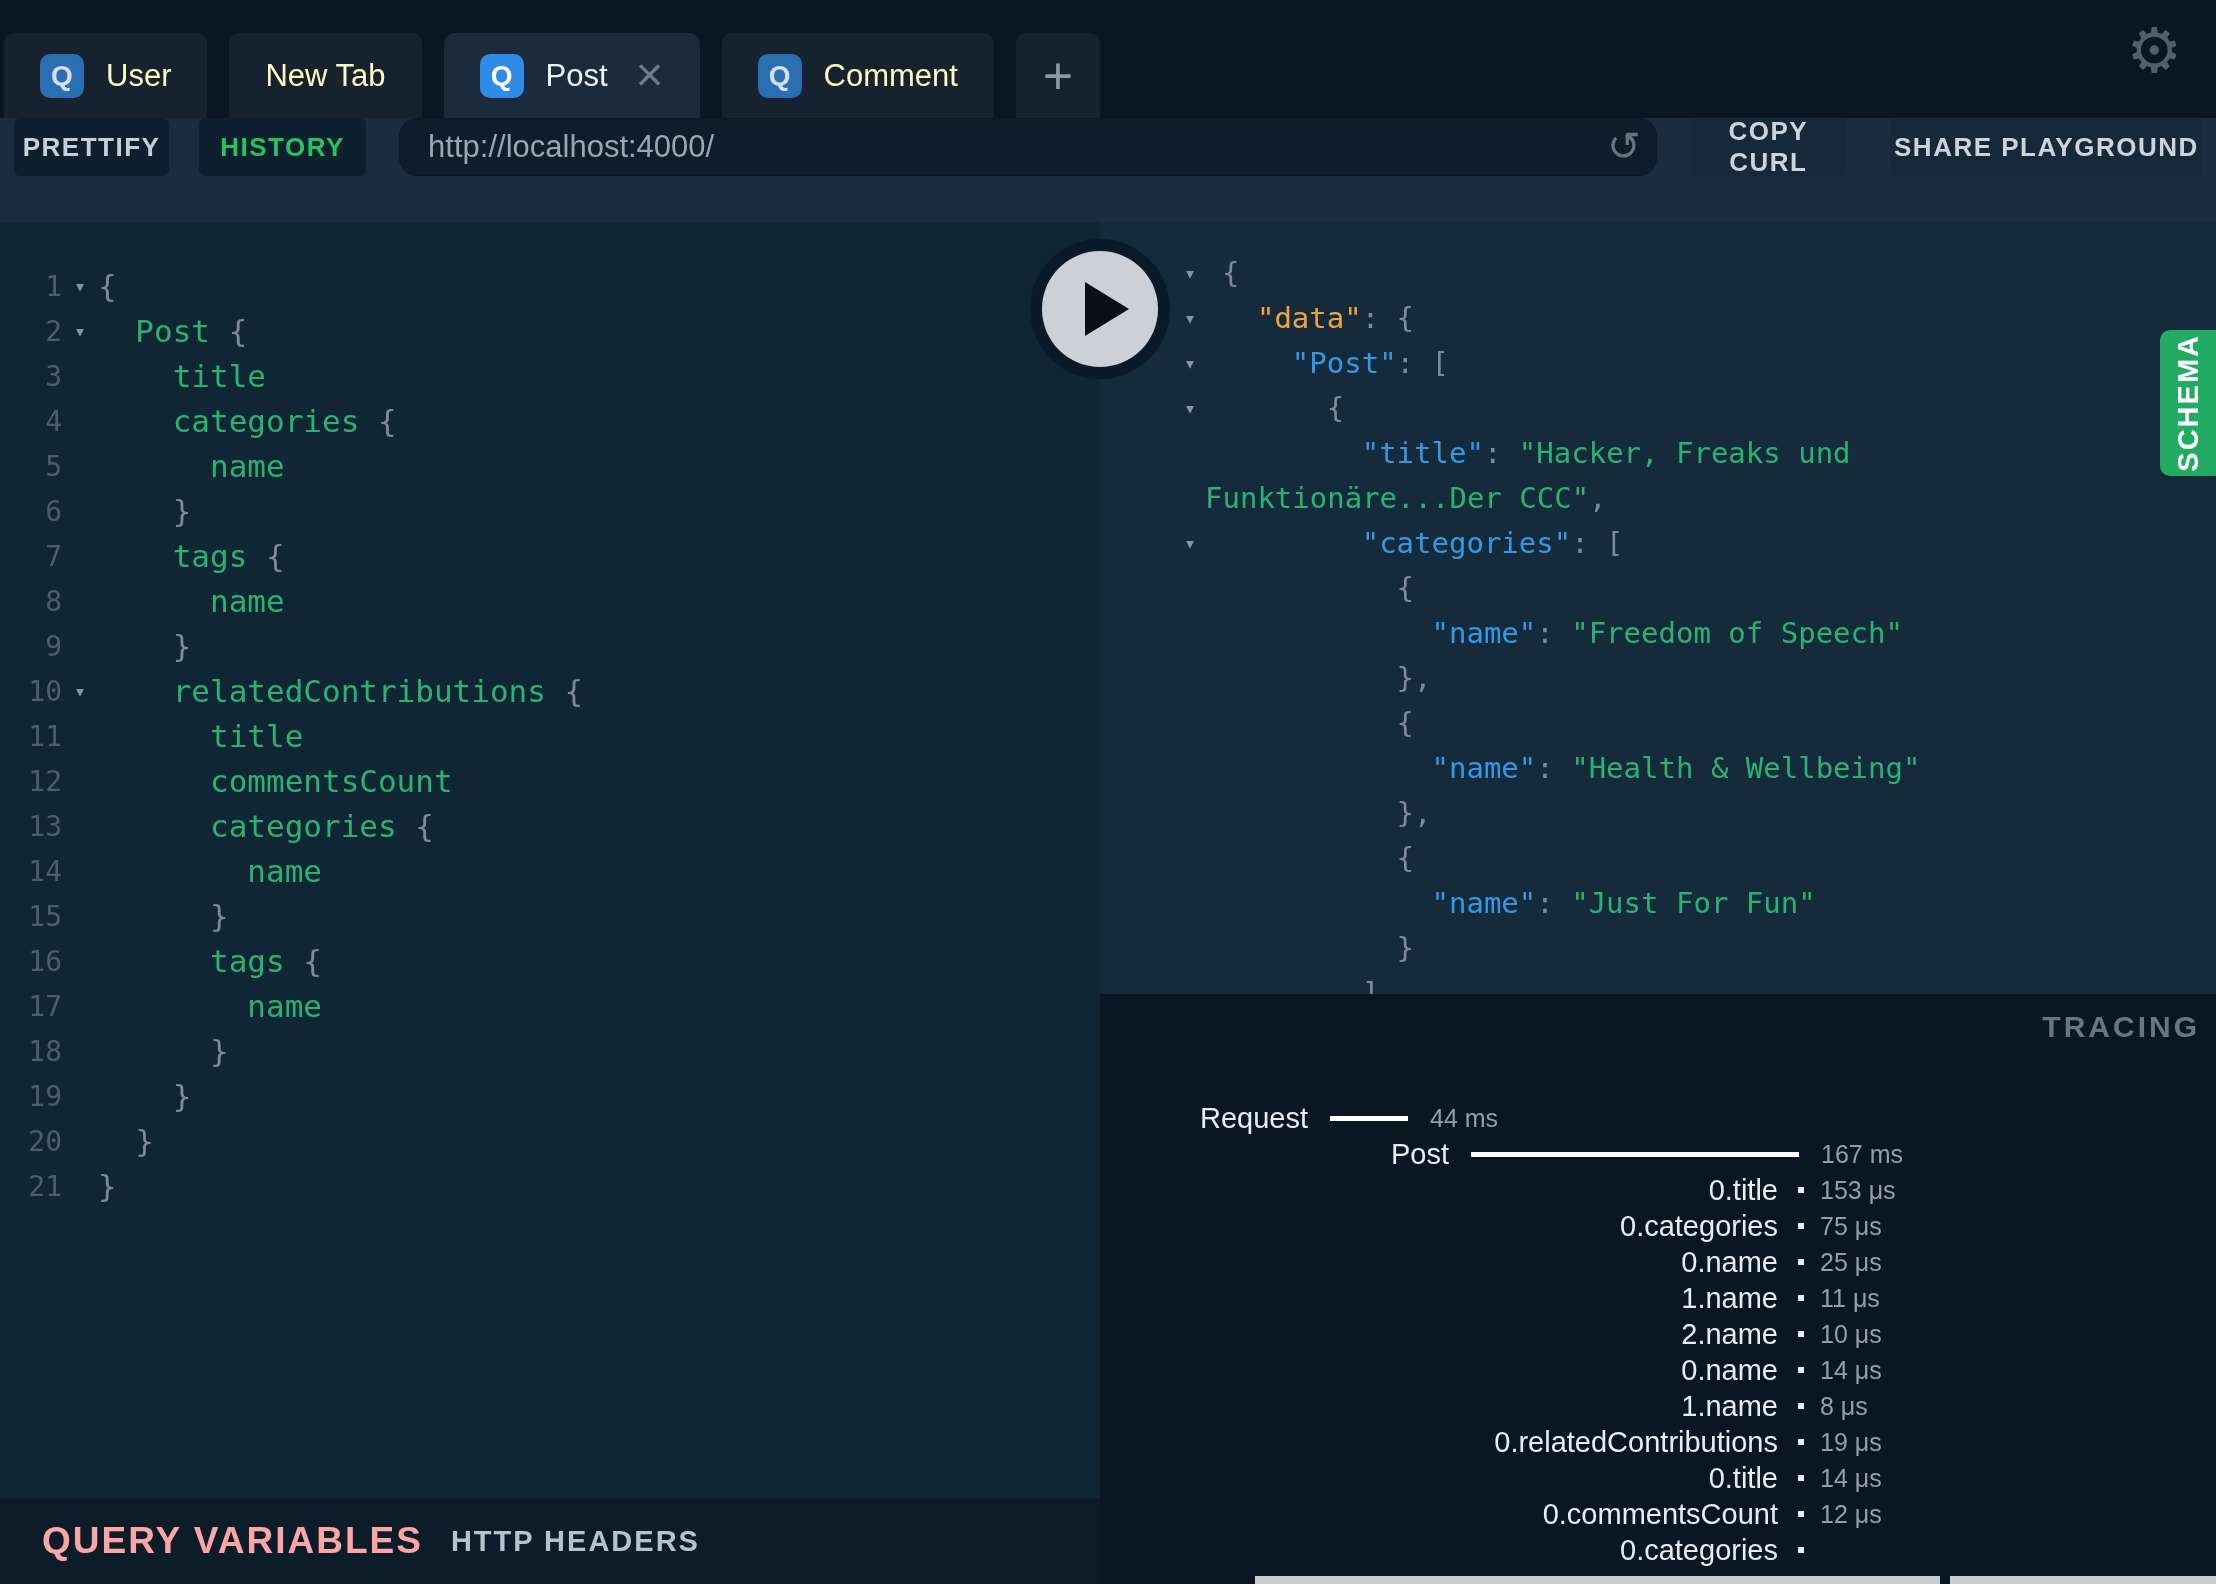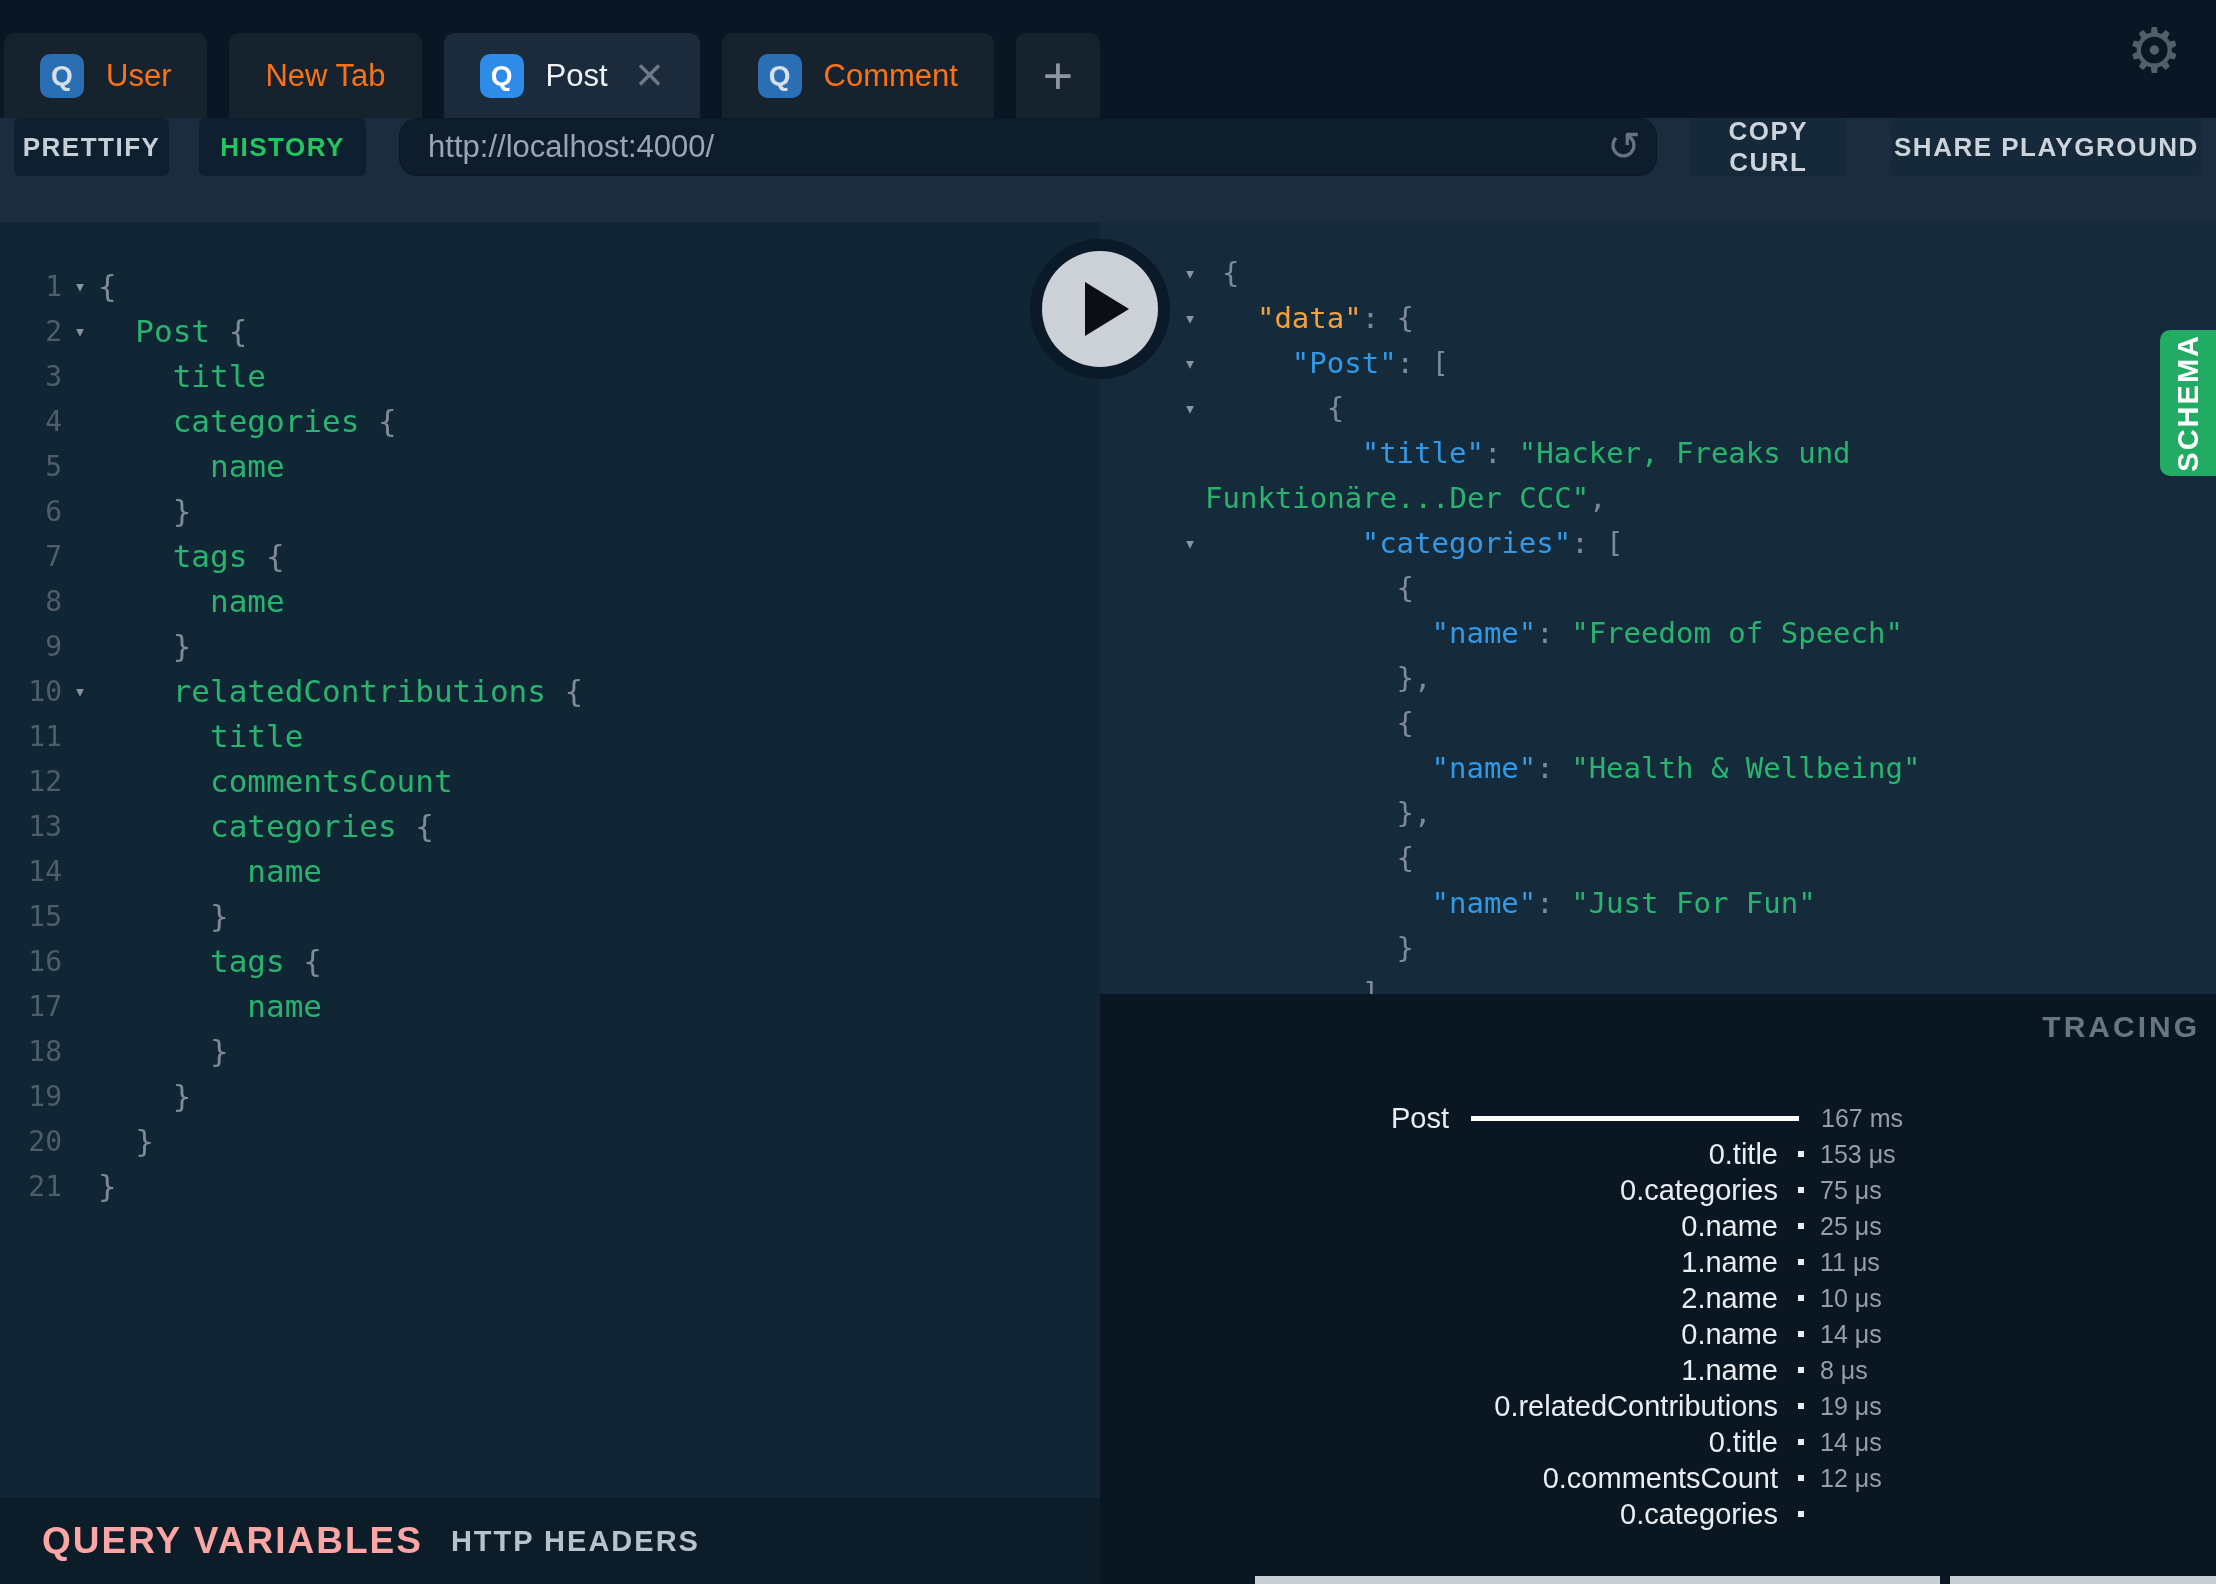--- a/index.html
+++ b/index.html
@@ -9,21 +9,21 @@
   
   .topbar { position:absolute; top:0; left:0; width:2216px; height:118px; background:#0a1623; }
   .tabs { position:absolute; left:4px; top:33px; height:85px; display:flex; gap:22px; }
   .tab { display:flex; align-items:center; background:#16222e; border-radius:10px 10px 0 0;
          padding:0 36px; cursor:pointer; }
   .tab.active { background:#1b2b3c; }
   .qbadge { width:44px; height:44px; border-radius:10px; background:#2a6fb4; color:#d7e0e8;
             display:flex; align-items:center; justify-content:center;
             font-weight:700; font-size:28px; margin-right:22px; flex:none; }
   .tab.active .qbadge { background:#2e8ce8; color:#ffffff; }
-  .tab-label { font-size:31px; color:#f97316; white-space:nowrap; }
+  .tab-label { font-size:31px; color:#fef9c3; white-space:nowrap; }
   .tab.active .tab-label { color:#eef2f6; }
   .tab-close { margin-left:28px; font-size:48px; font-weight:300; color:#6f7a85; line-height:0.8; }
   .tab.plus { width:84px; padding:0; justify-content:center; }
   .plus-glyph { font-size:52px; font-weight:300; color:#8b97a2; line-height:1; }
   .gear { position:absolute; top:20px; right:34px; font-size:62px; color:#525f6b; line-height:1; cursor:pointer; }
 
   
   .toolbar { position:absolute; top:118px; left:0; width:2216px; height:104px; background:#1b2c3e;
              display:flex; padding:0 14px; }
   .tb-btn { height:58px; border:none; border-radius:6px; display:flex; align-items:center;
@@ -196,20 +196,25 @@
     </div>
   </div>
 
   <div class="schema-tab">
     <span class="schema-label">SCHEMA</span>
   </div>
 
   <div class="tracing">
     <span class="tr-title">TRACING</span>
     <div class="tr-rows" id="tracing-rows">
+        <div class="tr-row bar bar-request">
+          <span class="tr-label">Request</span>
+          <span class="tr-bar"></span>
+          <span class="tr-val">44 ms</span>
+        </div>
         <div class="tr-row bar bar-post">
           <span class="tr-label">Post</span>
           <span class="tr-bar"></span>
           <span class="tr-val">167 ms</span>
         </div>
         <div class="tr-row dot">
           <span class="tr-label">0.title</span>
           <span class="tr-dot"></span>
           <span class="tr-val">153 μs</span>
         </div>

